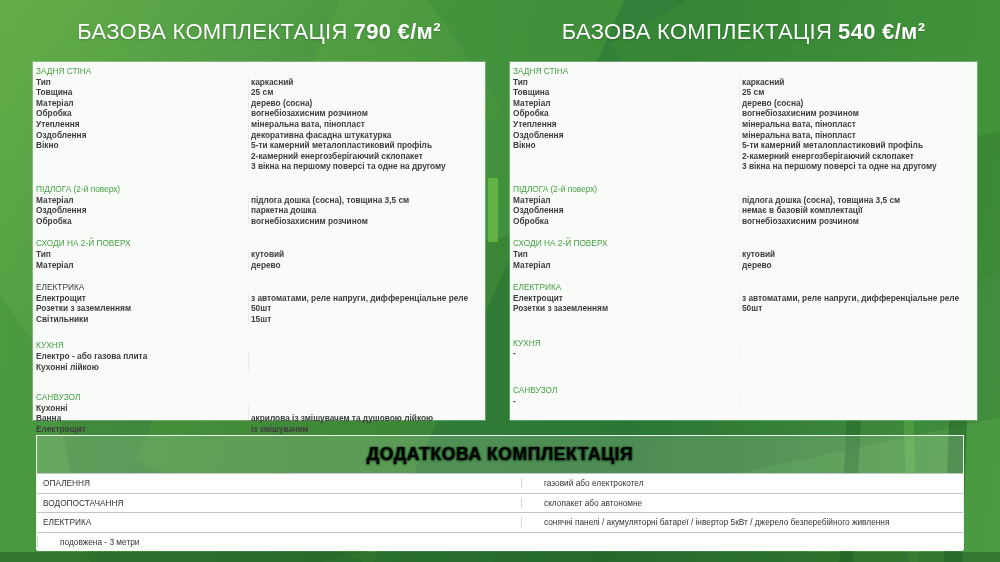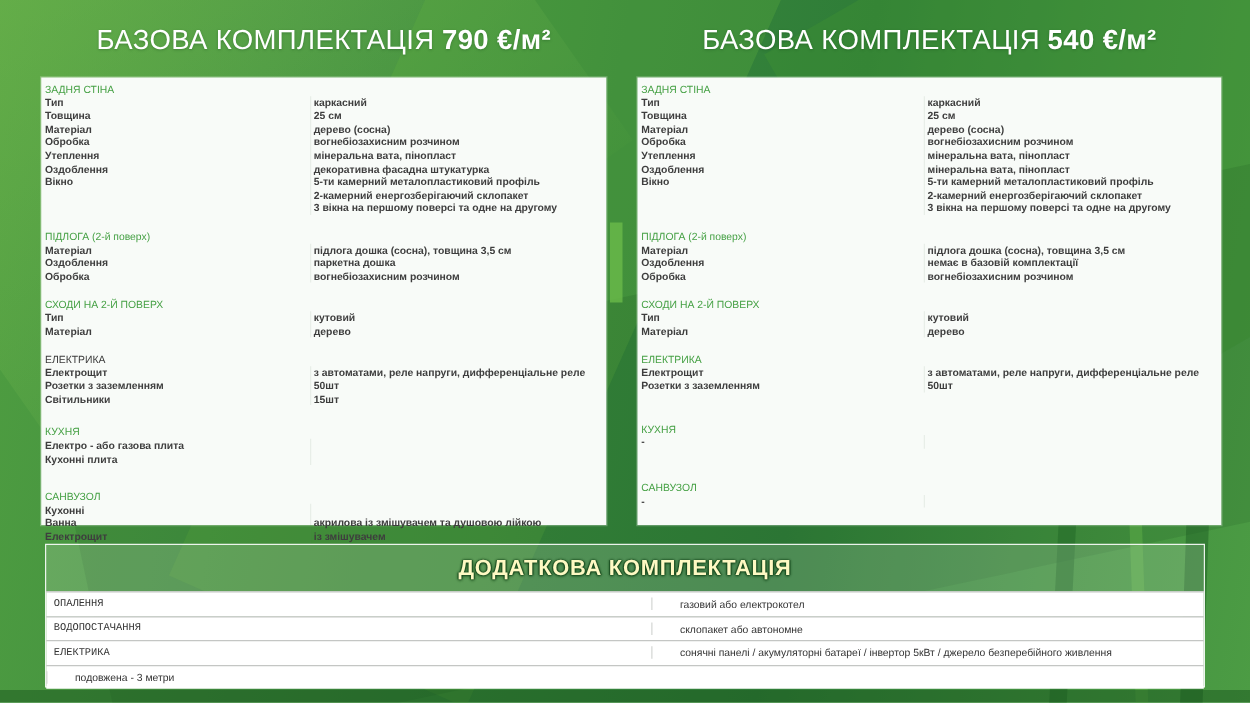--- a/index.html
+++ b/index.html
@@ -39,26 +39,26 @@
   .row{display:flex;align-items:flex-start;font-weight:bold;}
   .lbl{flex:none;}
   .panel-left .lbl{width:212px;}
   .panel-right .lbl{width:226px;}
   .val{flex:1;padding-left:2px;border-left:1px solid rgba(100,130,100,.10);min-height:10.6px;}
 
   
   .extras{position:absolute;left:36px;top:435px;width:928px;height:115px;box-sizing:border-box;
           border:1px solid rgba(255,255,255,.9);}
   .extras-title{height:37px;background:rgba(255,255,255,.16);display:flex;align-items:center;justify-content:center;
-          color:#fef9c3;font-size:17.5px;font-weight:bold;letter-spacing:.6px;
+          color:#000000;font-size:17.5px;font-weight:bold;letter-spacing:.6px;
           text-shadow:0 0 2px rgba(20,70,25,.9),0 1px 2px rgba(20,70,25,.9),1px 0 1px rgba(20,70,25,.7),-1px 0 1px rgba(20,70,25,.7);}
   .extras-rows{height:78px;}
   .ex-row{display:flex;height:19.5px;box-sizing:border-box;background:#fff;border-top:1px solid #c4c6c4;
           font-size:8.3px;color:#333;align-items:center;}
-  .ex-lbl{flex:none;width:478px;padding-left:6px;font-family:Liberation Mono, monospace;}
+  .ex-lbl{flex:none;width:478px;padding-left:6px;}
   .ex-val{flex:1;border-left:1px solid #d5d7d5;padding-left:22px;}
 </style>
 </head>
 <body>
 
 <div class="canvas">
 
   <div class="bg">
     <div class="bg-d1"></div>
     <div class="bg-d2"></div>
@@ -183,21 +183,21 @@
           </div>
         </div>
       </div>
       <div class="section" style="margin-top: 16px;">
         <div class="sec-h">КУХНЯ</div>
         <div class="row">
           <div class="lbl">Електро - або газова плита</div>
           <div class="val"></div>
         </div>
         <div class="row">
-          <div class="lbl">Кухонні плита</div>
+          <div class="lbl">Кухонні лійкою</div>
           <div class="val"></div>
         </div>
       </div>
       <div class="section" style="margin-top: 20px;">
         <div class="sec-h">САНВУЗОЛ</div>
         <div class="row">
           <div class="lbl">Кухонні</div>
           <div class="val"></div>
         </div>
         <div class="row">

